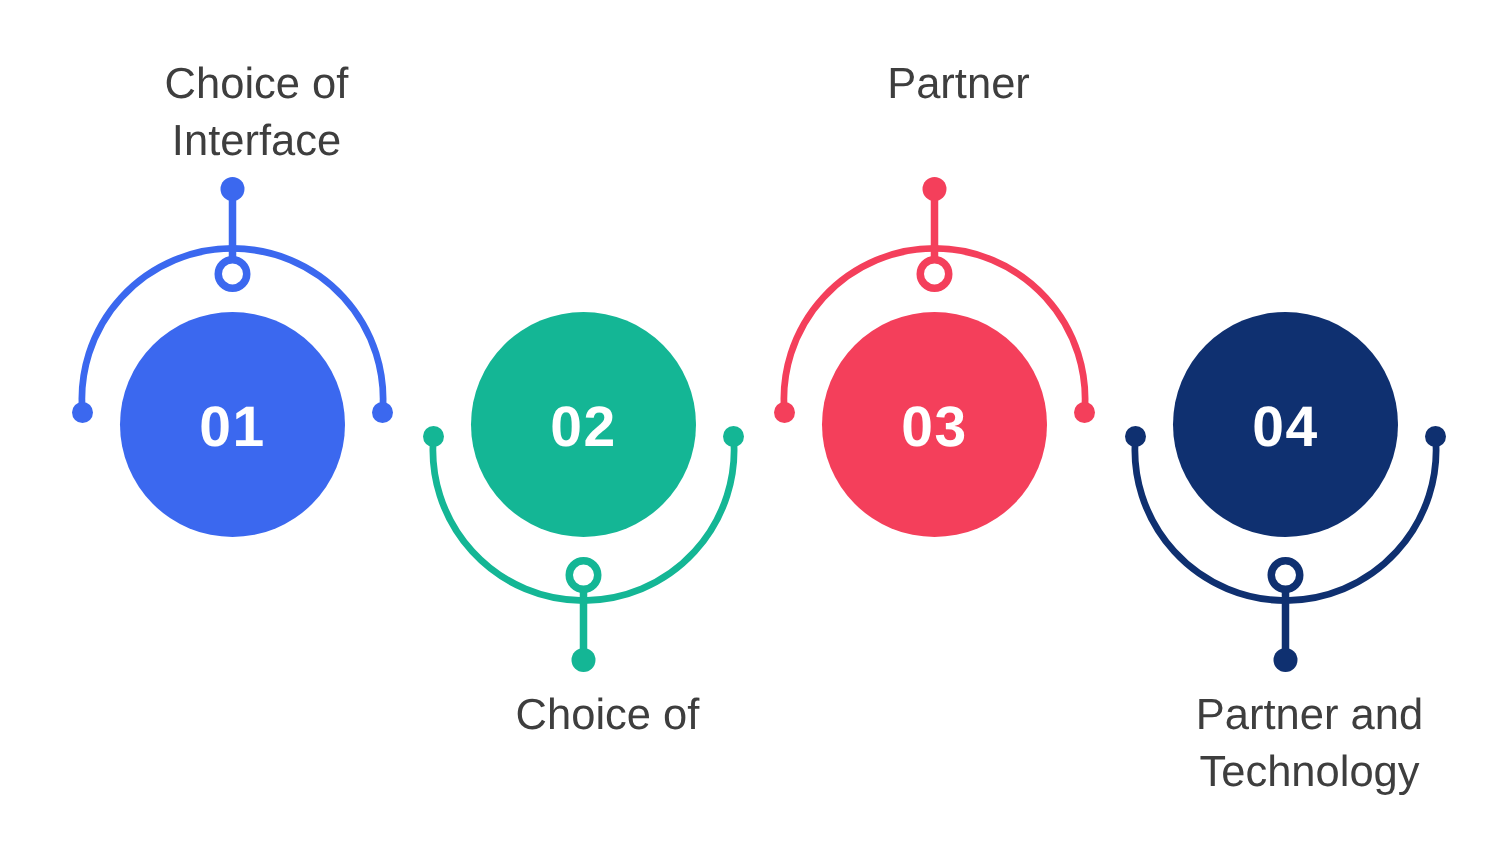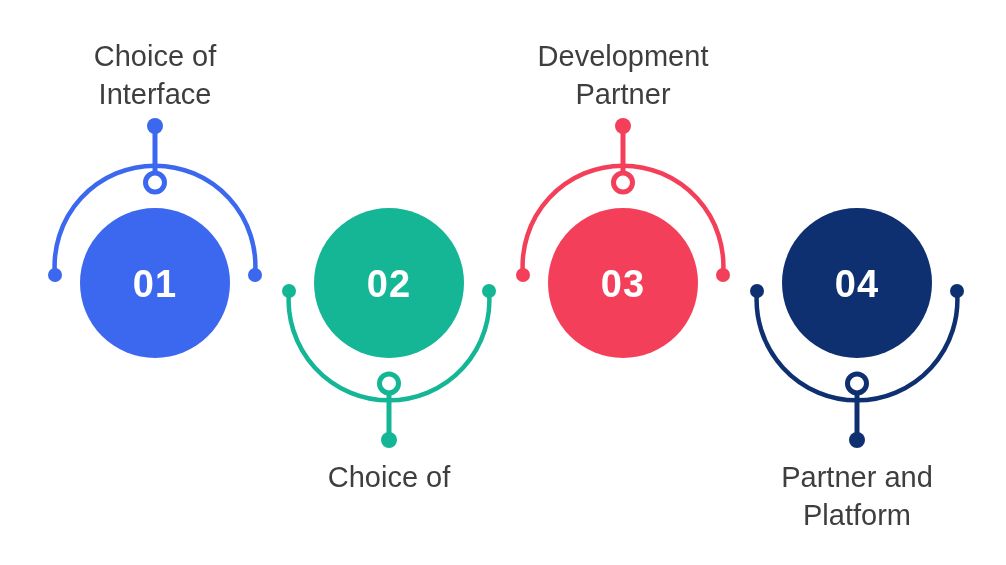--- a/index.html
+++ b/index.html
@@ -22,21 +22,21 @@
   .art { position: absolute; left: 0; top: 108px; }
   .art text {
     font-family: "Liberation Sans", sans-serif;
     font-size: 38px;
     font-weight: 700;
     letter-spacing: 1px;
     fill: var(--number-color, #ffffff);
     text-anchor: middle;
   }
   .label {
-    position: absolute; left: 0;
+    position: absolute; left: 16px;
     width: 230px;
     text-align: center;
     font-size: 29px;
     line-height: 38px;
     font-weight: 500;
     color: var(--label-color, #3e3e3e);
   }
   .label.top { top: 37px; }
   .label.bottom { top: 458px; }
   .label span { display: block; }
@@ -84,35 +84,34 @@
       <path d="M -100 -8 A 100.4 100.4 0 1 1 100 -8" fill="none" stroke-width="4.5" stroke="#f43f5b"></path>
       <circle cx="-100" cy="-8" r="7" fill="#f43f5b"></circle>
       <circle cx="100" cy="-8" r="7" fill="#f43f5b"></circle>
       <line x1="0" y1="-100" x2="0" y2="-157" stroke-width="5" stroke="#f43f5b"></line>
       <circle cx="0" cy="-157" r="8" fill="#f43f5b"></circle>
       <circle cx="0" cy="-100.4" r="9.5" fill="#ffffff" stroke-width="5" stroke="#f43f5b"></circle>
       <circle cx="0" cy="0" r="75" fill="#f43f5b"></circle>
       <text x="0" y="14">03</text>
     </svg>
     <div class="label top">
-      <span>Development</span>
       <span>Partner</span>
     </div>
   </div>
 
   <div class="step step-4">
     <svg class="art" width="230" height="350" viewBox="-115 -175 230 350">
       <path d="M -100 8 A 100.4 100.4 0 1 0 100 8" fill="none" stroke-width="4.5" stroke="#0f3070"></path>
       <circle cx="-100" cy="8" r="7" fill="#0f3070"></circle>
       <circle cx="100" cy="8" r="7" fill="#0f3070"></circle>
       <line x1="0" y1="100" x2="0" y2="157" stroke-width="5" stroke="#0f3070"></line>
       <circle cx="0" cy="157" r="8" fill="#0f3070"></circle>
       <circle cx="0" cy="100.4" r="9.5" fill="#ffffff" stroke-width="5" stroke="#0f3070"></circle>
       <circle cx="0" cy="0" r="75" fill="#0f3070"></circle>
       <text x="0" y="14">04</text>
     </svg>
     <div class="label bottom">
       <span>Partner and</span>
-      <span>Platform</span>
+      <span>Technology</span>
     </div>
   </div>
 
 </div>
 
 </body></html>

